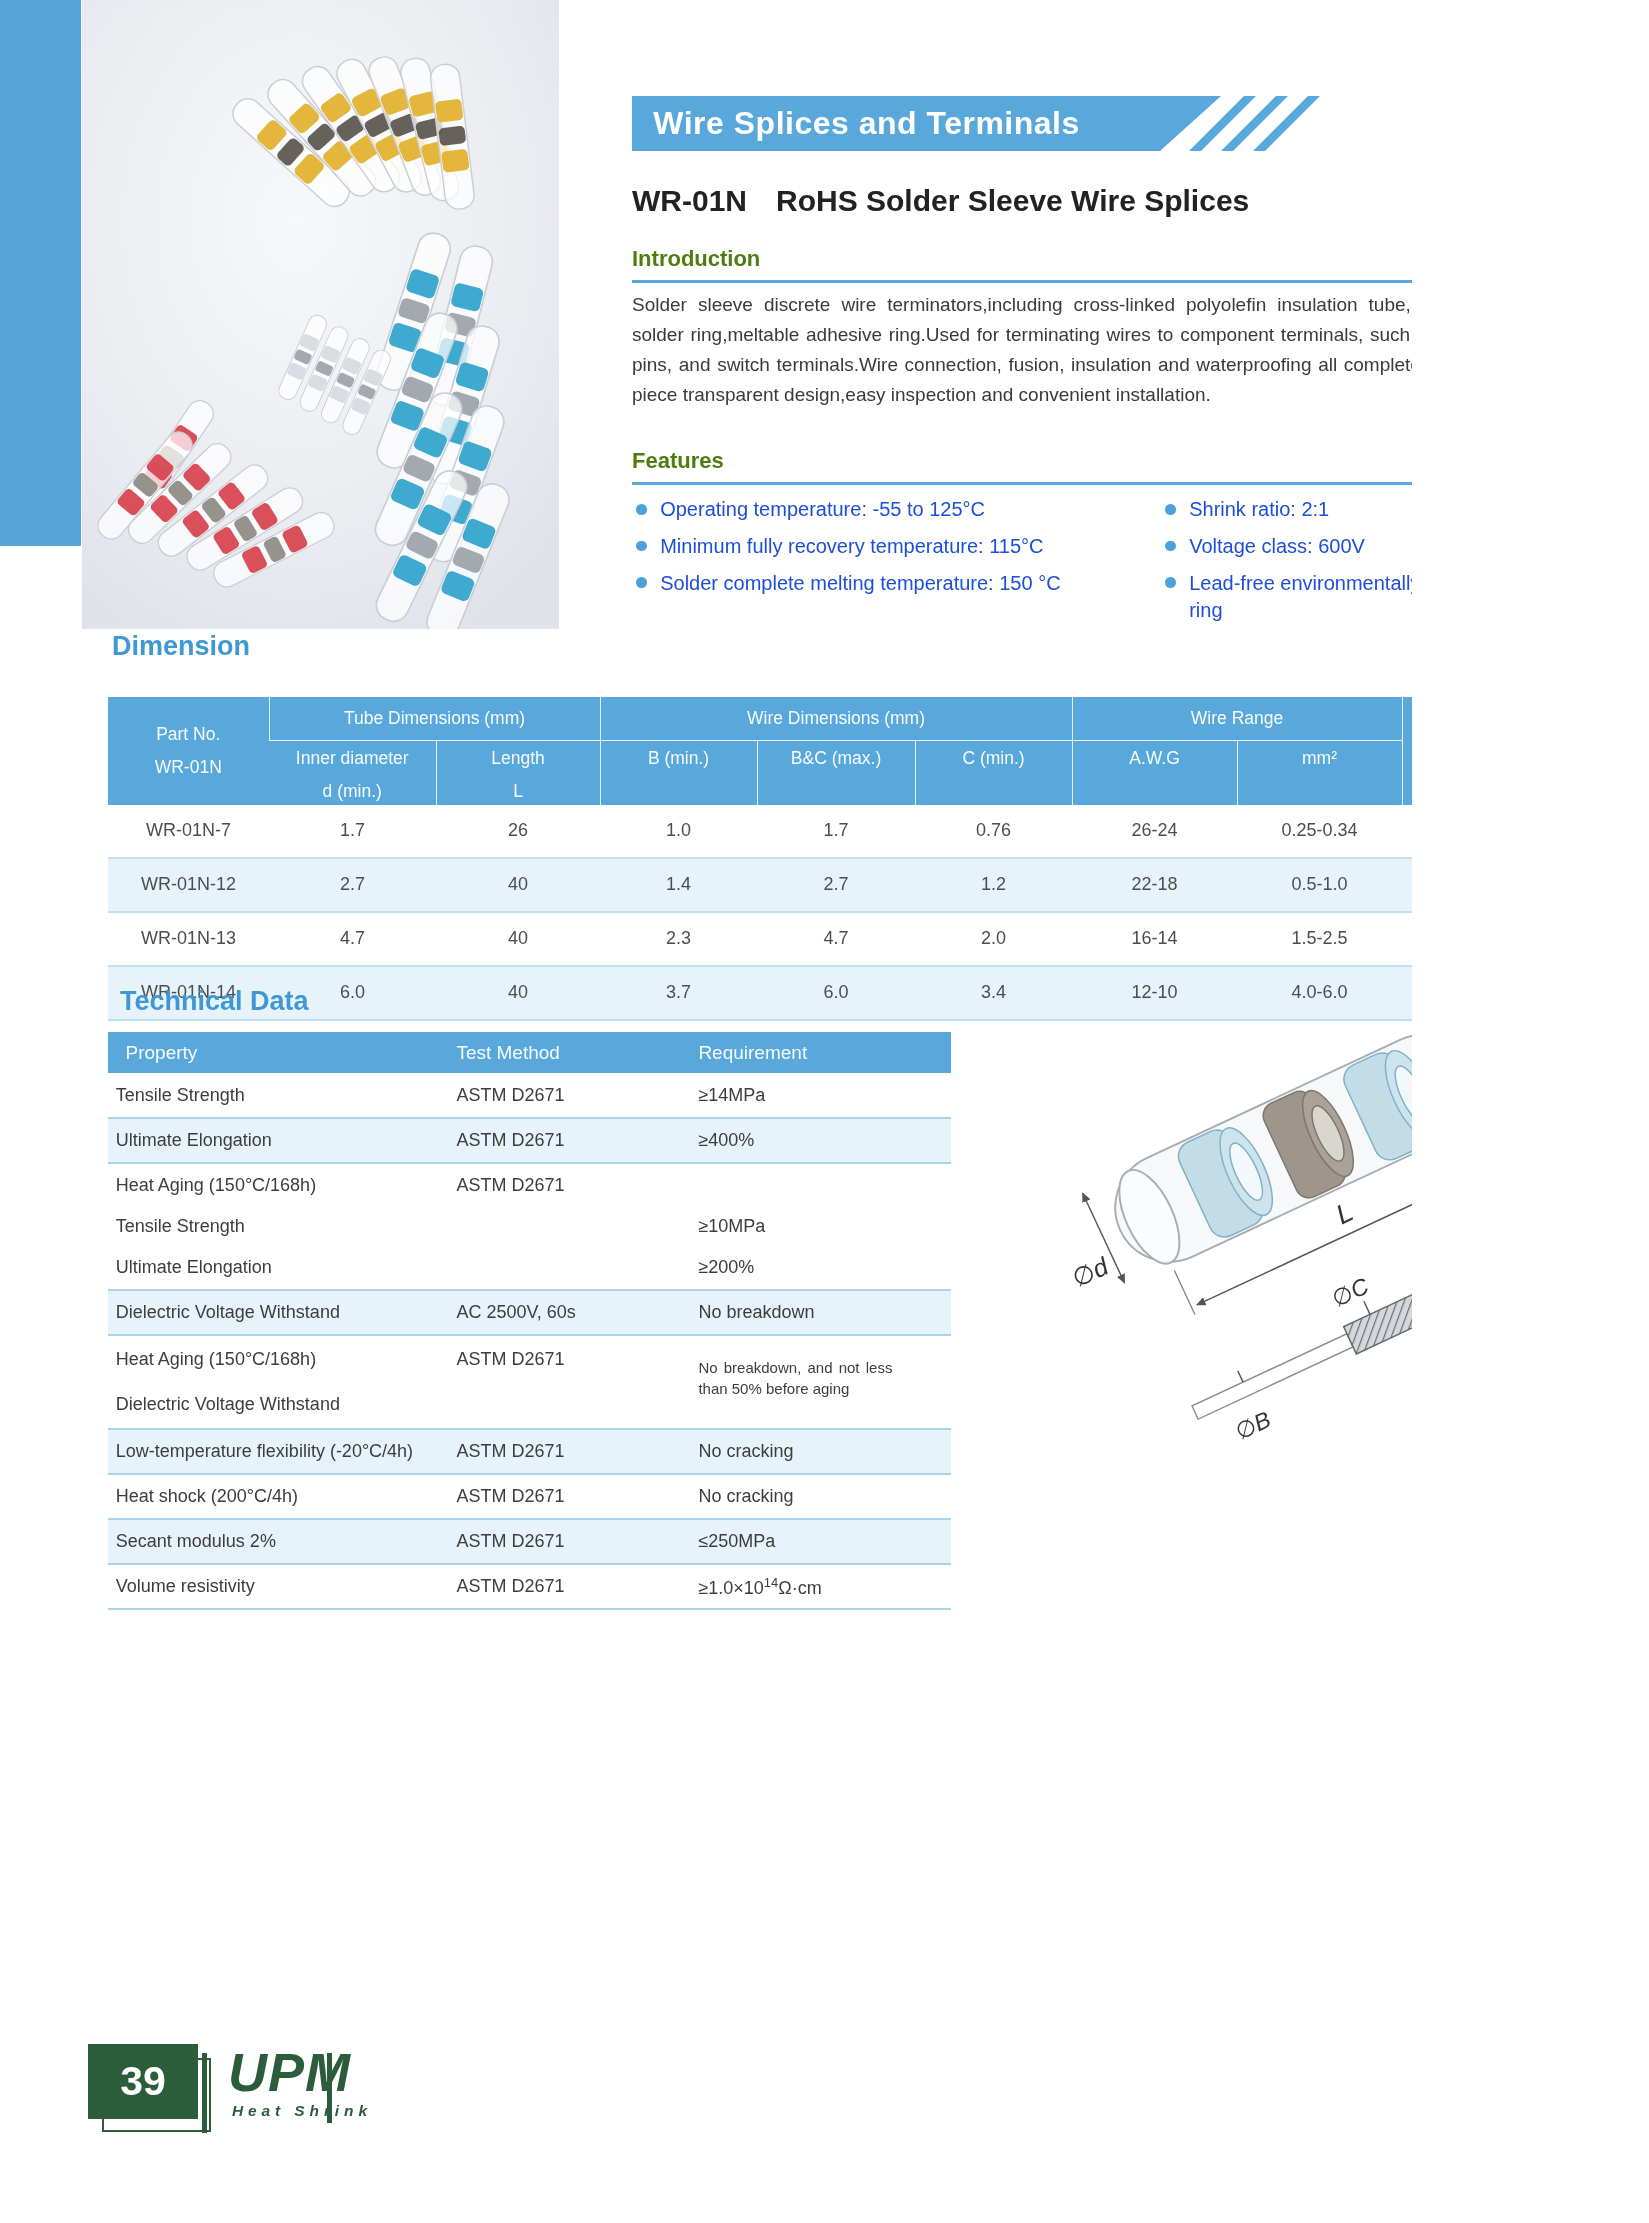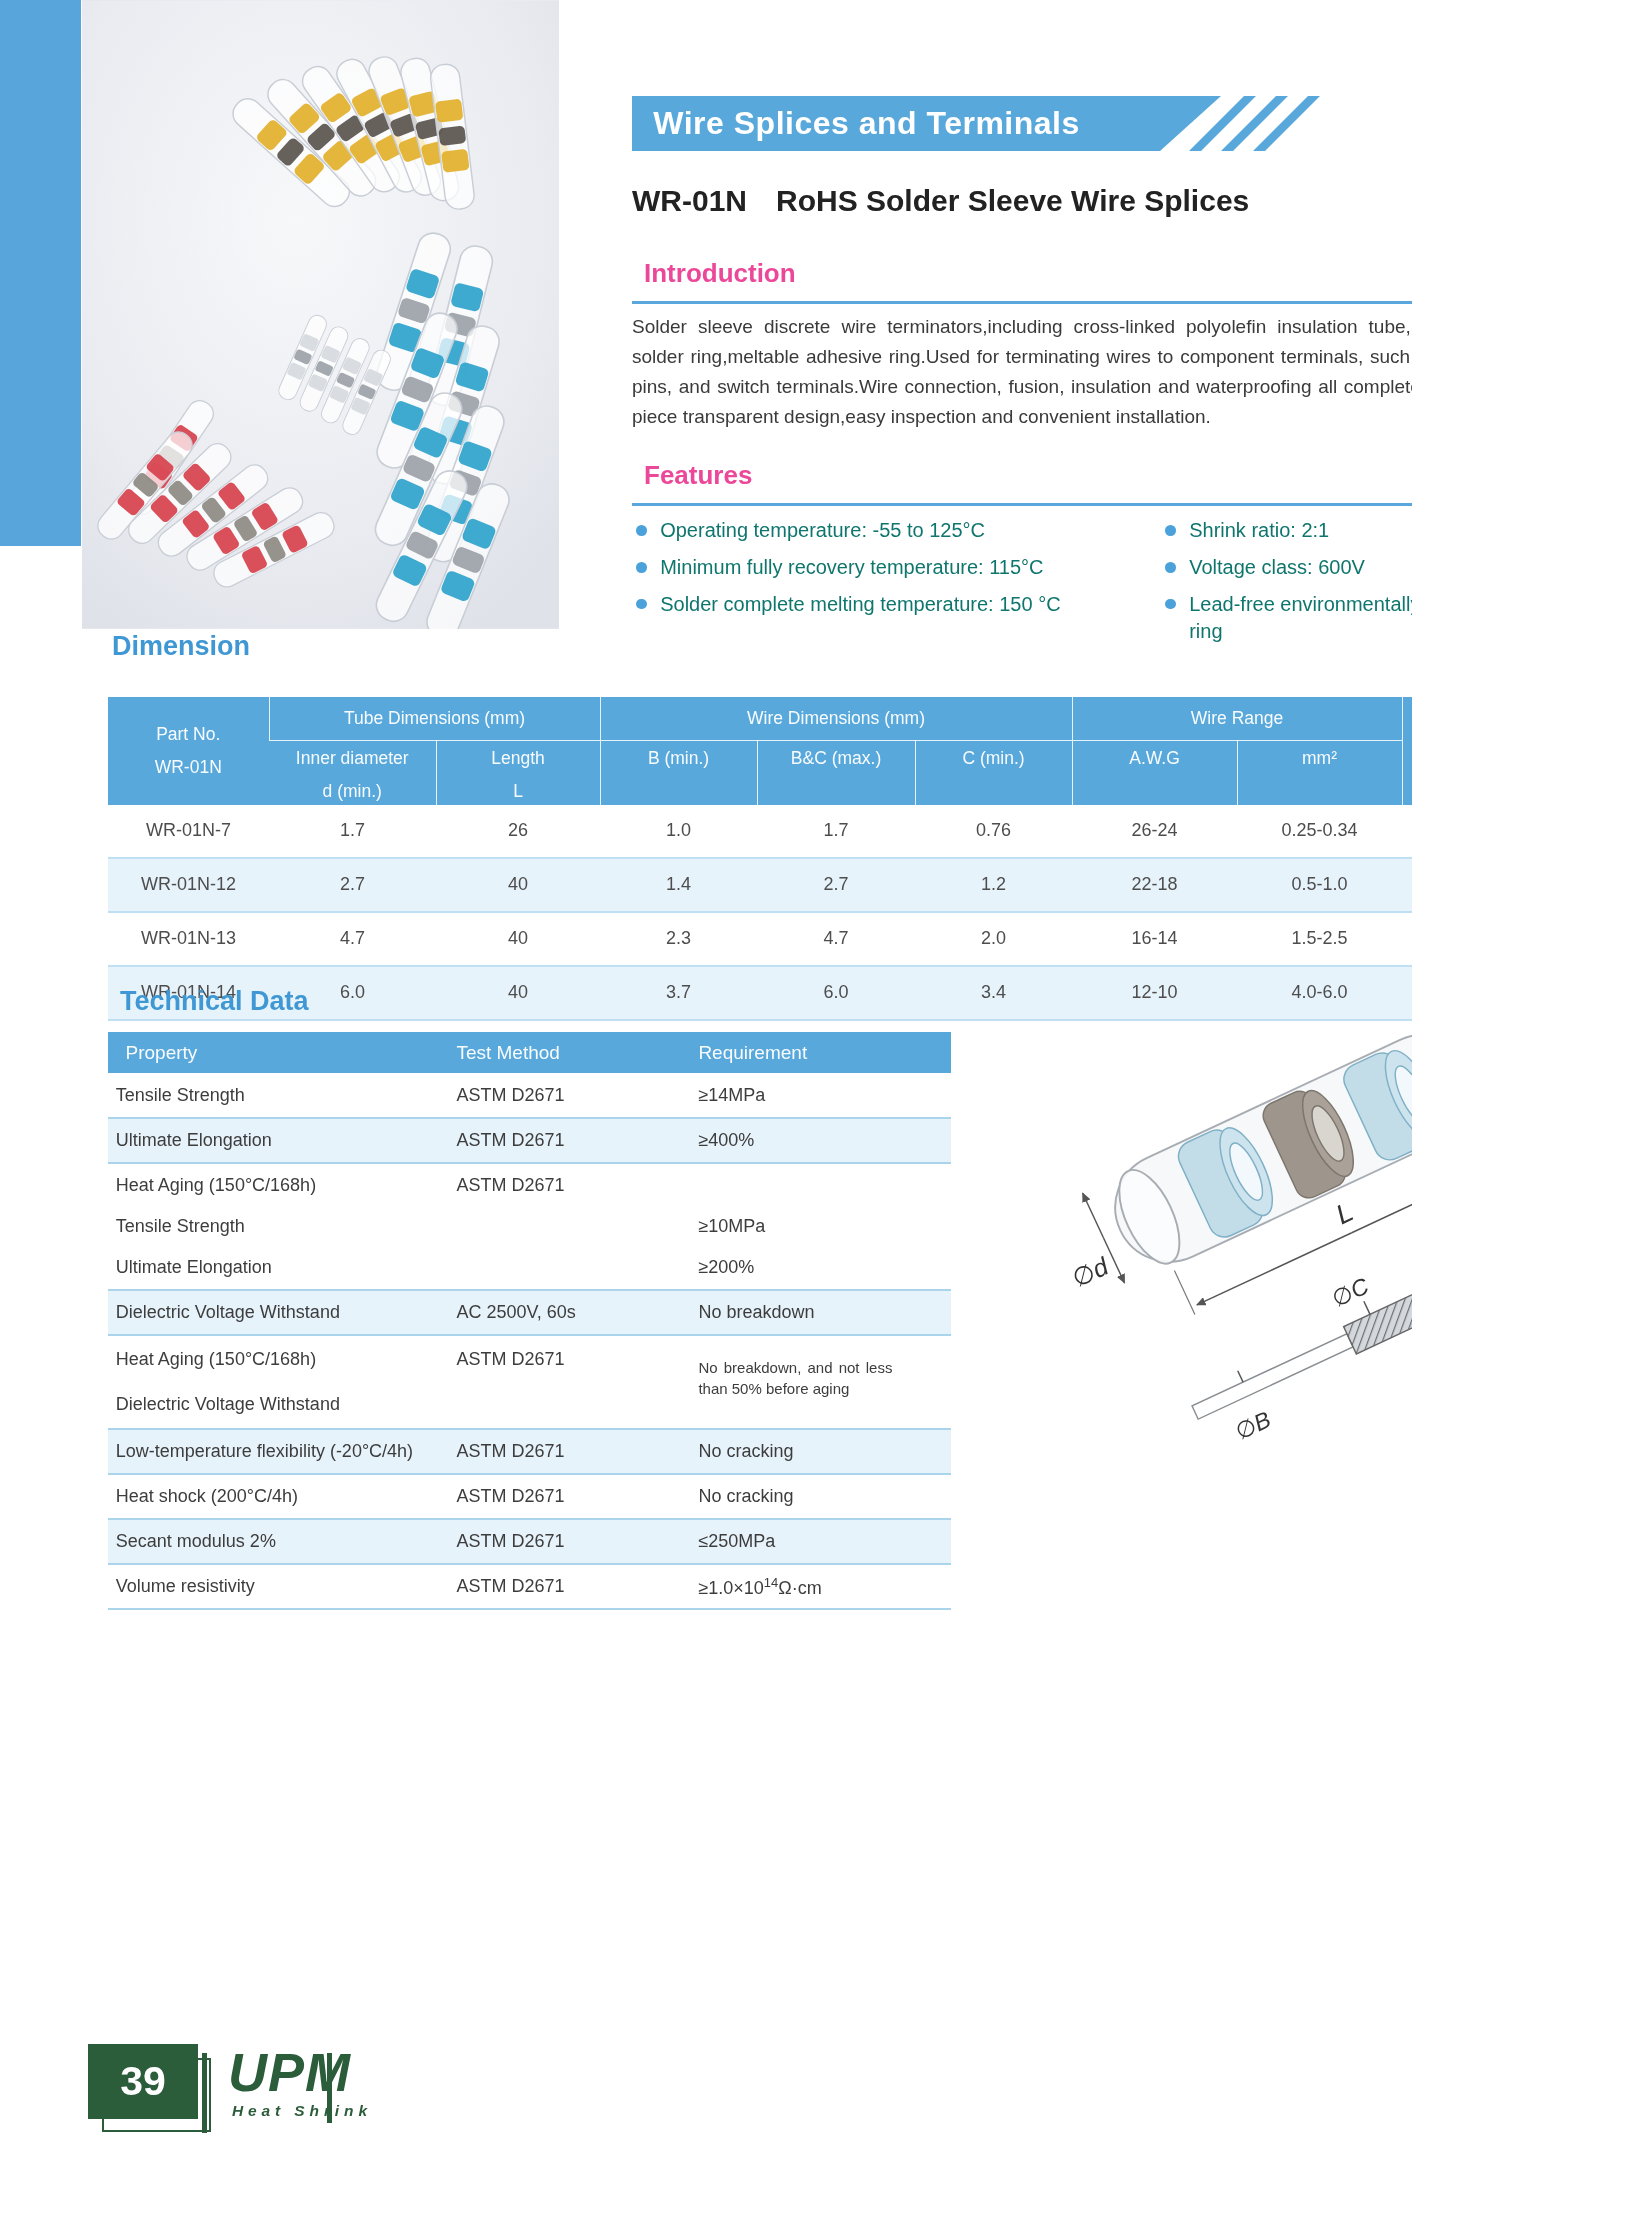--- a/index.html
+++ b/index.html
@@ -19,28 +19,28 @@
   .stripe{position:absolute;top:96px;width:11.6px;height:55px;background:#58a8dc;
           transform:skewX(-45deg);transform-origin:top left;}
   .s1{left:1244px;} .s2{left:1276px;} .s3{left:1308px;}
 
   
   .title{position:absolute;left:632px;top:184px;font-size:30px;font-weight:bold;color:#222;margin:0;}
   .title .code{margin-right:29px;}
 
   
   .sec{position:absolute;}
-  .sec h3{margin:12px;font-size:26px;font-weight:bold;color:#ec4899;}
+  .sec h3{margin:0;font-size:22px;font-weight:bold;color:#4d7c0f;}
   .rule{height:2.9px;background:#59a7dc;margin-top:7.8px;}
   .intro{left:632px;top:246px;width:943px;}
   .intro p{margin:7.8px 0 0 0;font-size:19px;line-height:30px;text-align:justify;color:#3a3a3a;}
   .features{left:632px;top:448px;width:943px;}
   .feat-cols{display:flex;margin-top:11.6px;}
   .feat-col1{width:529px;} .feat-col2{width:414px;}
-  .feat-item{display:flex;margin-bottom:9.7px;font-size:20px;line-height:27px;color:#0f766e;}
+  .feat-item{display:flex;margin-bottom:9.7px;font-size:20px;line-height:27px;color:#1d4ed8;}
   .dot{flex:0 0 10.7px;width:10.7px;height:10.7px;border-radius:50%;background:#4ba2da;margin:7.8px 13.6px 0 3.9px;}
 
   
   .h-dim{position:absolute;left:112px;top:631px;font-size:27px;font-weight:bold;color:#3f98d3;margin:0;}
   .h-tech{position:absolute;left:112px;top:978px;font-size:27px;font-weight:bold;color:#3f98d3;margin:8px;}
 
   
   table{border-collapse:collapse;}
   .dim{position:absolute;left:108px;top:697px;width:1474px;table-layout:fixed;}
   .dim th{background:#58a8dc;color:rgba(255,255,255,.96);font-weight:normal;font-size:17.5px;text-align:center;}

